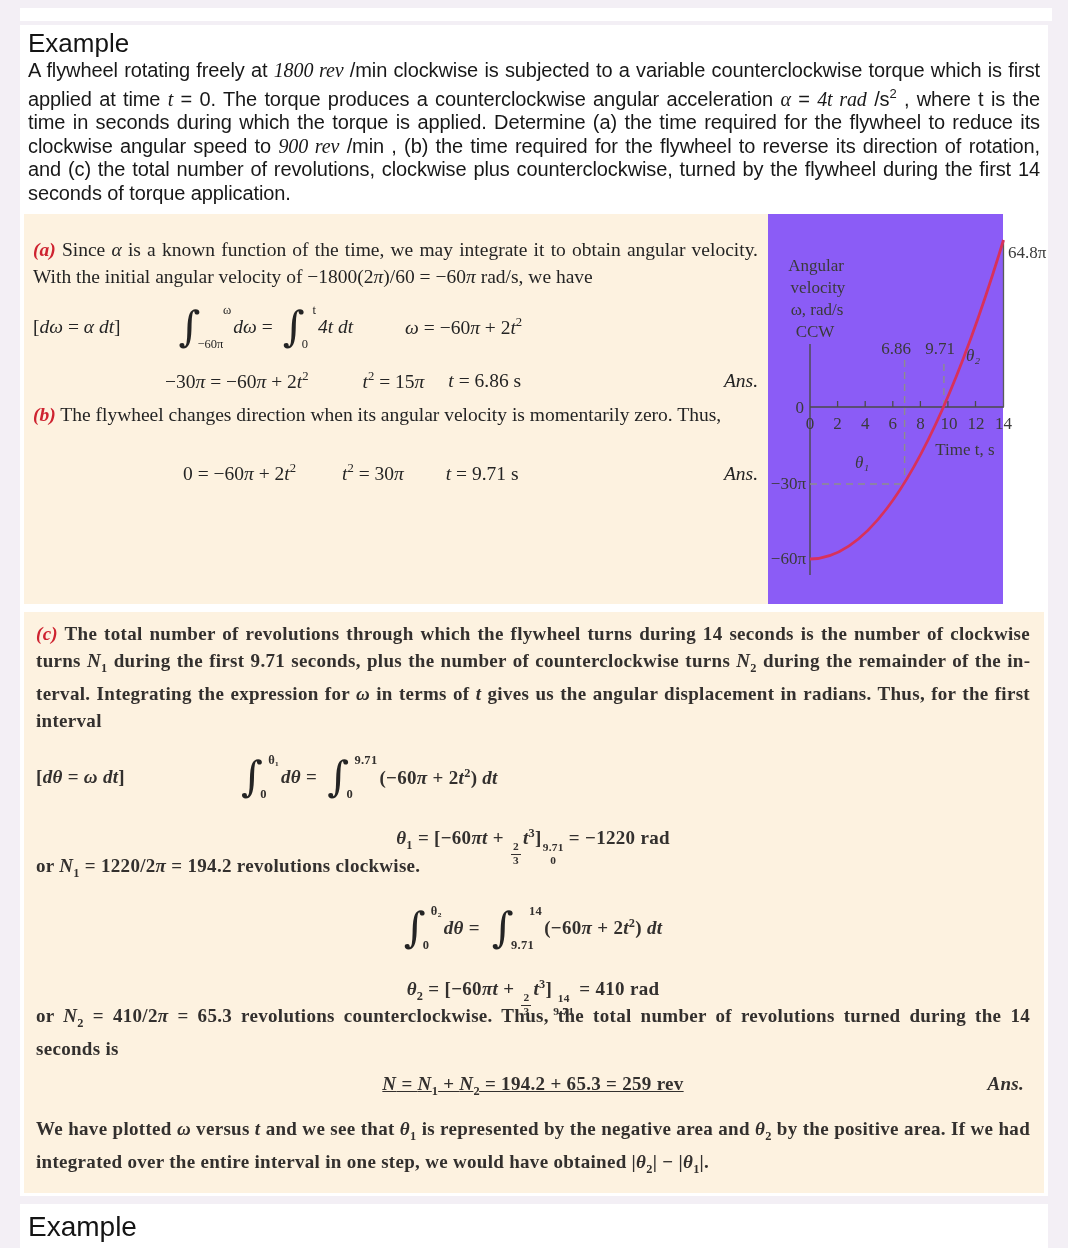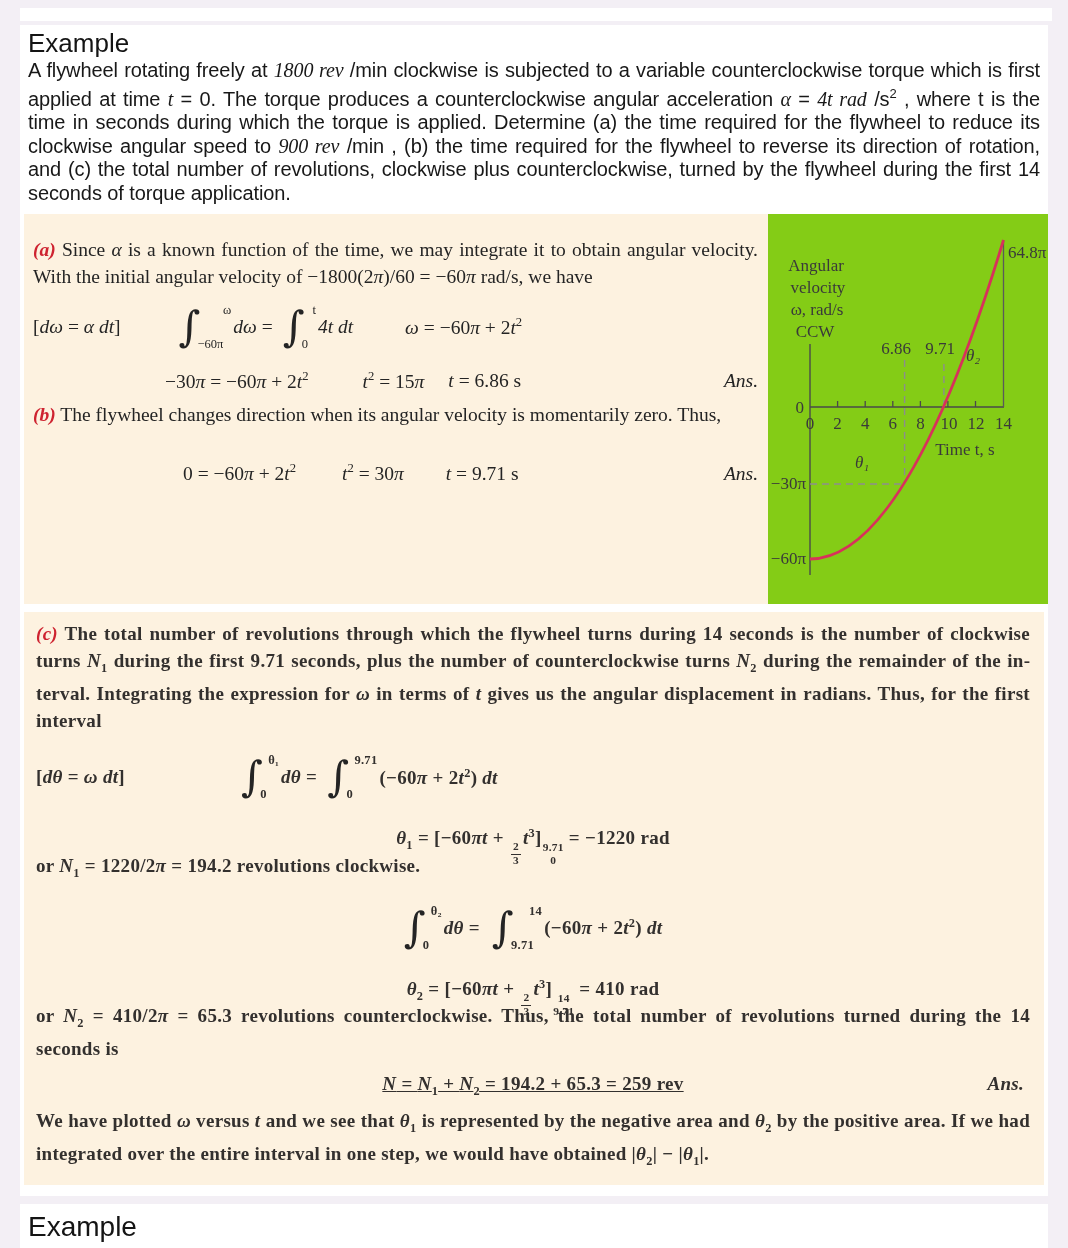--- a/index.html
+++ b/index.html
@@ -19,21 +19,21 @@
 
   .problem{margin:1px 8px 0 8px;font-size:20px;line-height:23.4px;color:#181818;
     text-align:justify;letter-spacing:-0.1px;}
   .problem i{font-family:"Liberation Serif",serif;}
   sup{font-size:0.65em;}
   sub{font-size:0.65em;}
 
   .solution-row{display:flex;margin-top:9px;}
   .cream{background:#fdf2e0;}
   .cream-ab{width:744px;min-height:382px;box-sizing:border-box;padding:23px 10px 10px 9px;margin-left:4px;}
-  .graph-panel{width:280px;height:390px;position:relative;background:#84cc16;}
+  .graph-panel{width:235px;height:390px;position:relative;background:#8b5cf6;}
 
   .sol{font-family:"Liberation Serif",serif;font-size:19.5px;line-height:26.5px;color:#242424;
     margin:0;text-align:justify;}
   .sol i, .eqline i, .ident i{font-family:"Liberation Serif",serif;}
   .plabel{color:#ce2330;font-weight:bold;font-style:italic;font-family:"Liberation Serif",serif;}
 
   .eqline{font-family:"Liberation Serif",serif;font-size:19.5px;color:#242424;display:flex;
     align-items:center;white-space:nowrap;}
   .eq-big{height:66px;margin:4px 0 6px 0;}
   .eq-thin{height:30px;margin:4px 0 6px 0;}
@@ -234,19 +234,19 @@
           <span>9.71</span>
         </span> = 410 rad</div>
 
     <p class="solc">or <i>N</i><sub>2</sub> = 410/2<i>π</i> = 65.3 revolutions counterclockwise. Thus, the total number of revolutions turned during the 14 seconds is</p>
 
     <div class="total-row eqline-c" style="font-family:'Liberation Serif',serif;text-decoration:underline;">
       <span class="center"><i>N</i> = <i>N</i><sub>1</sub> + <i>N</i><sub>2</sub> = 194.2 + 65.3 = 259 rev</span>
       <span class="ans-abs">Ans.</span>
     </div>
 
-    <p class="solc" style="margin-top:8px;">We have plotted <i>ω</i> versus <i>t</i> and we see that <i>θ</i><sub>1</sub> is represented by the negative area and <i>θ</i><sub>2</sub> by the positive area. If we had integrated over the entire interval in one step, we would have obtained |<i>θ</i><sub>2</sub>| − |<i>θ</i><sub>1</sub>|.</p>
+    <p class="solc" style="margin-top:16px;">We have plotted <i>ω</i> versus <i>t</i> and we see that <i>θ</i><sub>1</sub> is represented by the negative area and <i>θ</i><sub>2</sub> by the positive area. If we had integrated over the entire interval in one step, we would have obtained |<i>θ</i><sub>2</sub>| − |<i>θ</i><sub>1</sub>|.</p>
   </div>
 </div>
 
 <div class="bottom-panel">
   <h1 class="ex-heading-bottom">Example</h1>
 </div>
 
 </body></html>

